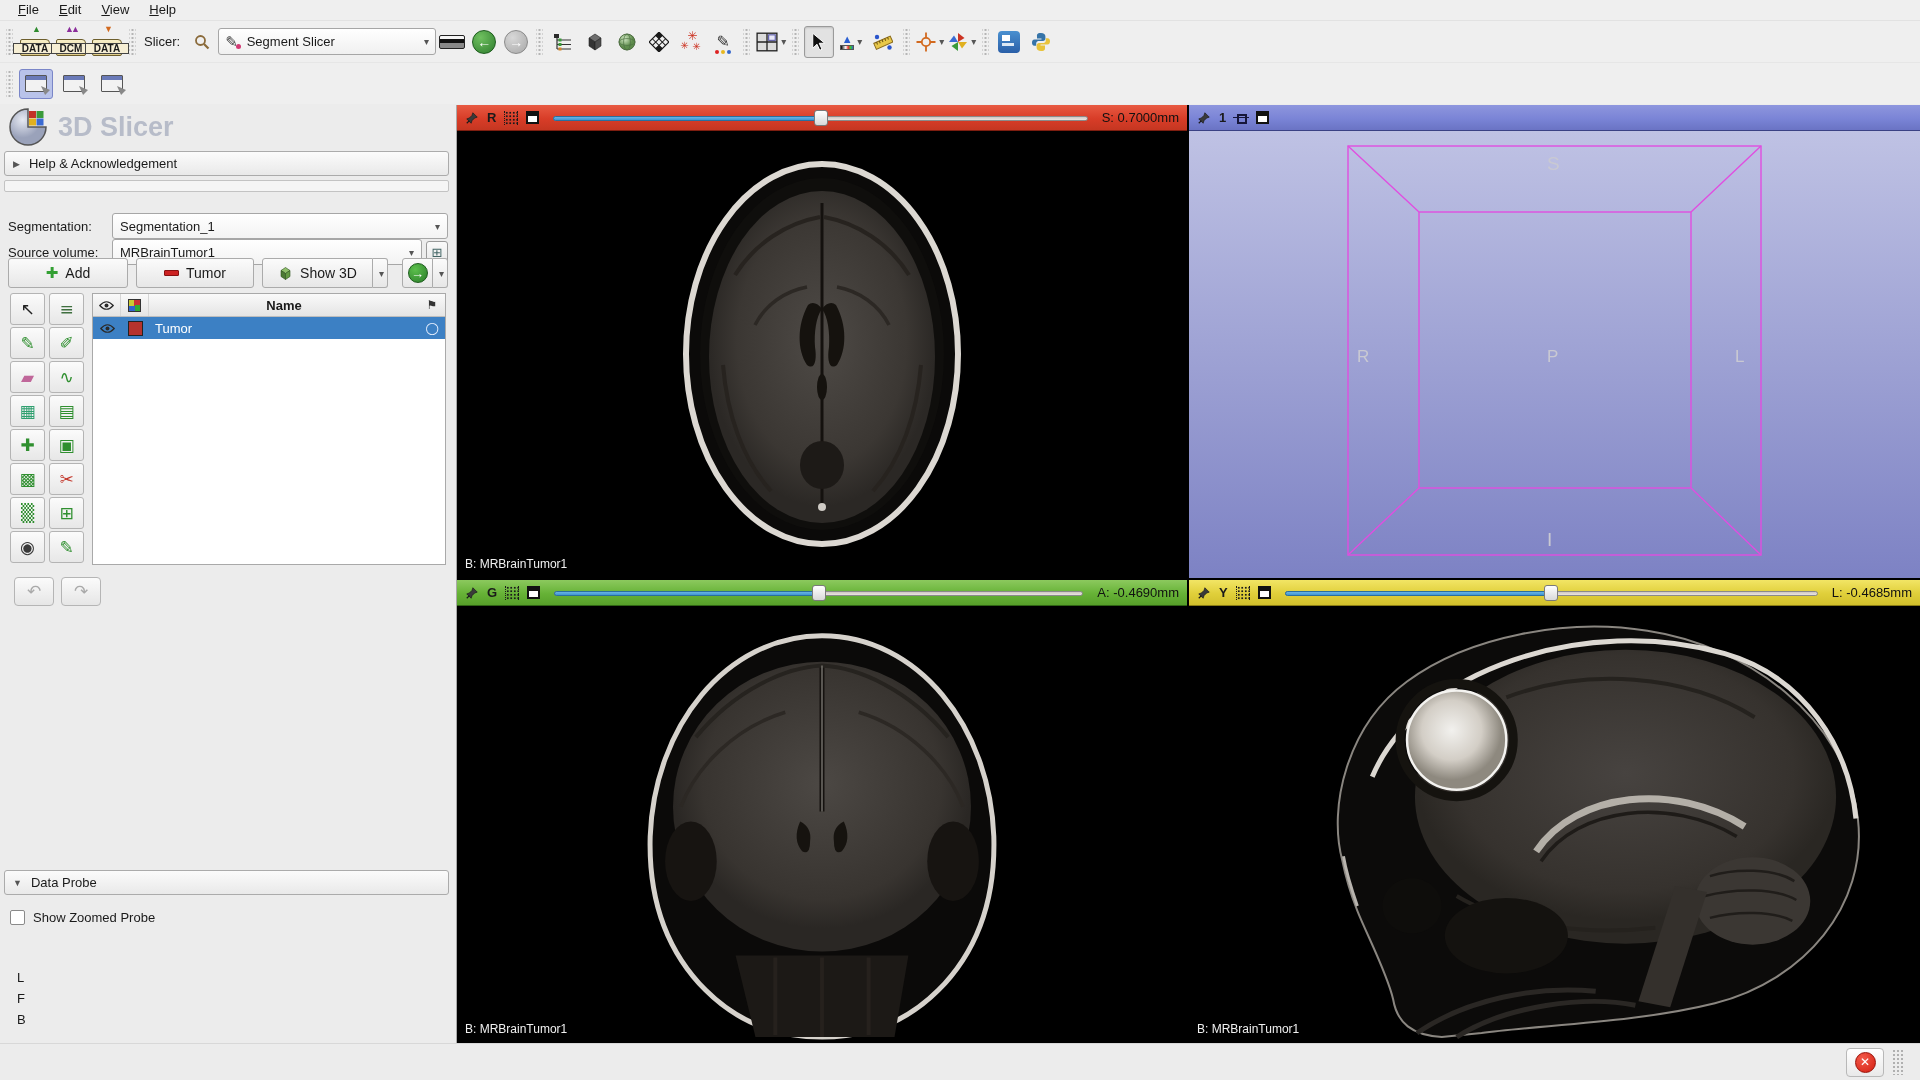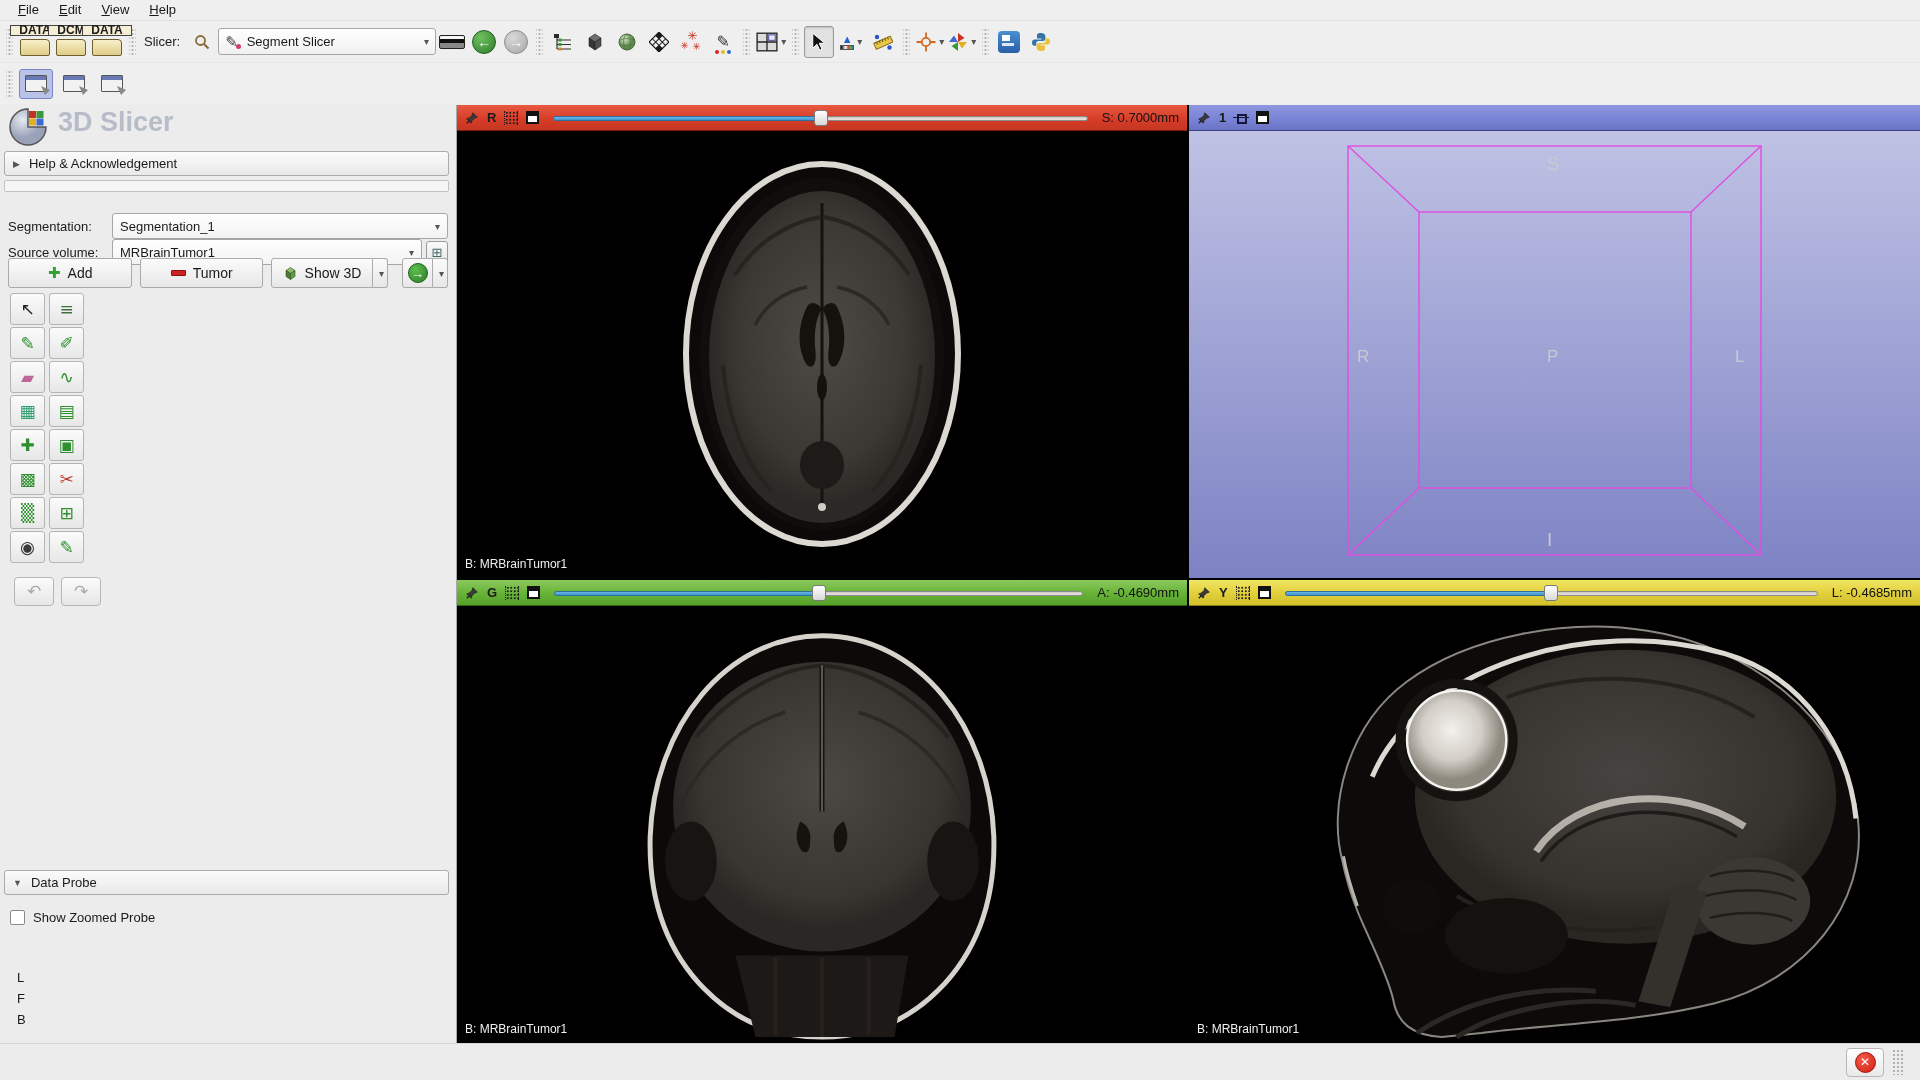--- a/index.html
+++ b/index.html
@@ -12,21 +12,21 @@
   
   .toolbar{height:42px;background:#efefef;display:flex;align-items:center;padding-left:2px;border-bottom:1px solid #e6e6e6}
   .toolbar2{height:41px;background:#efefef;display:flex;align-items:center;padding-left:2px}
   .grip{width:7px;height:28px;margin:0 4px;background-image:radial-gradient(#b5b5b5 1px,transparent 1.3px);background-size:4px 4px;background-position:center}
   .tb-btn{min-width:30px;height:32px;display:flex;align-items:center;justify-content:center;position:relative;border:1px solid transparent;border-radius:3px;margin:0 1px}
   .tb-btn.pressed{background:#e2e2e2;border-color:#9a9a9a;box-shadow:inset 0 1px 2px rgba(0,0,0,.15)}
   .caret{font-size:10px;color:#555;margin-left:3px}
   .file-btn{position:relative;width:32px;height:34px;margin:0 2px}
   .file-arrow{position:absolute;top:-1px;left:50%;transform:translateX(-50%);font-size:9px;font-weight:bold;letter-spacing:-3px;line-height:10px;white-space:nowrap}
   .file-body{position:absolute;bottom:3px;left:1px;right:1px;height:17px;background:linear-gradient(#f8efc9,#e0cd8a);border:1px solid #6d5e2c;border-radius:2px 4px 2px 2px;display:flex;align-items:end;justify-content:center}
-  .file-label{font-size:12px;font-weight:bold;color:#1a1a1a;background:#f6eed4;border:1px solid #444;padding:0 8px;line-height:9px;margin-bottom:19px}
+  .file-label{font-size:10px;font-weight:bold;color:#1a1a1a;background:#f6eed4;border:1px solid #444;padding:0 8px;line-height:9px;margin-bottom:1px}
   .modules-label{margin:0 6px 0 4px}
   .module-combo{width:218px;height:27px;background:linear-gradient(#ffffff,#f0f0f0);border:1px solid #a6a6a6;border-radius:3px;display:flex;align-items:center;padding:0 6px;gap:6px}
   .module-combo .label{flex:1}
   .pen-glyph{color:#444;font-size:15px}
   .pen-dot{width:5px;height:5px;border-radius:50%;background:#d23a74;margin-left:-8px;margin-top:10px}
   .hist-icon{width:26px;height:14px;border:1px solid #222;border-radius:2px;background:linear-gradient(#f5f5f5 0%,#f5f5f5 25%,#111 25%,#111 60%,#888 60%)}
   .nav-circle{width:24px;height:24px;border-radius:50%;display:flex;align-items:center;justify-content:center;color:#fff;font-weight:bold;font-size:14px}
   .nav-back{background:radial-gradient(circle at 35% 30%,#6fc05f,#2e7d2e);border:1px solid #1d5c1d}
   .nav-fwd{background:radial-gradient(circle at 35% 30%,#d8d8d8,#a8a8a8);border:1px solid #8a8a8a}
   .i20{width:20px;height:20px}
@@ -40,38 +40,38 @@
   .ext-icon::after{content:"";position:absolute;left:4px;top:12px;width:12px;height:3px;background:#dce8f5}
   .win-icon{width:22px;height:17px;border:1px solid #555;background:#f2f2f2;position:relative;border-radius:1px}
   .win-icon::before{content:"";position:absolute;left:0;top:0;right:0;height:4px;background:#6a7ab8}
   .win-icon::after{content:"";position:absolute;right:-4px;bottom:-4px;width:9px;height:9px;background:#888;clip-path:polygon(0 0,100% 45%,45% 100%)}
   .tb2-btn{width:34px;height:30px;display:flex;align-items:center;justify-content:center;border:1px solid transparent;border-radius:3px;margin:0 2px}
   .tb2-btn.pressed{background:#b9c3ea;border-color:#7a86c8}
   
   .main{position:absolute;top:105px;bottom:37px;left:0;right:0;display:flex}
   .left-panel{width:457px;background:#ececec;border-right:1px solid #a9a9a9;position:relative}
   
-  .logo-row{position:absolute;top:2px;left:8px;display:flex;align-items:flex-start;gap:10px}
+  .logo-row{position:absolute;top:2px;left:8px;display:flex;align-items:center;gap:10px}
   .app-title{font-size:27px;font-weight:bold;color:#b7bcc9}
   
   .coll-bar{position:absolute;left:4px;right:7px;height:25px;border:1px solid #ababab;border-radius:3px;background:linear-gradient(#fbfbfb,#e9e9e9);display:flex;align-items:center;padding:0 8px;gap:9px}
   .coll-arrow{font-size:9px;color:#555}
   .collapsed-strip{position:absolute;top:75px;left:4px;right:7px;height:12px;border:1px solid #c3c3c3;border-radius:2px;background:#f5f5f5}
   
   .form-row{position:absolute;left:8px;right:8px;height:26px;display:flex;align-items:center}
   .form-row .lbl{width:104px}
   .combo{flex:1;height:26px;background:linear-gradient(#ffffff,#f3f3f3);border:1px solid #a6a6a6;border-radius:3px;display:flex;align-items:center;padding:0 7px}
   .combo .val{flex:1}
   .mini-btn{width:22px;height:22px;margin-left:4px;border:1px solid #9a9a9a;border-radius:3px;background:linear-gradient(#fafafa,#e8e8e8);display:flex;align-items:center;justify-content:center;color:#466;font-size:13px}
   
   .btn-row{position:absolute;top:153px;left:8px;right:8px;display:flex;gap:8px}
   .pbtn{height:30px;border:1px solid #ababab;border-radius:3px;background:linear-gradient(#fbfbfb,#e7e7e7);display:flex;align-items:center;justify-content:center;gap:7px;font-size:14px}
   .btn-add{width:126px}
   .btn-remove{width:124px}
-  .btn-show3d{width:102px;border-radius:3px 0 0 3px}
+  .btn-show3d{width:111px;border-radius:3px 0 0 3px}
   .drop-seg{width:15px;height:30px;border:1px solid #ababab;border-left:none;border-radius:0 3px 3px 0;background:linear-gradient(#fbfbfb,#e7e7e7);display:flex;align-items:center;justify-content:center}
   .plus-glyph{color:#33a033;font-weight:bold;font-size:15px}
   .remove-bar{width:15px;height:6px;background:#cc2222;border:1px solid #881111;border-radius:1px}
   .cube3d{width:15px;height:15px}
   .apply-btn{width:31px;height:30px;border:1px solid #ababab;border-radius:3px 0 0 3px;background:linear-gradient(#fbfbfb,#e7e7e7);display:flex;align-items:center;justify-content:center;margin-left:6px}
   .apply-circle{width:20px;height:20px;border-radius:50%;background:radial-gradient(circle at 35% 30%,#5cc04c,#2a7d2a);border:1px solid #1d5c1d;color:#fff;font-weight:bold;font-size:13px;display:flex;align-items:center;justify-content:center}
   
   .effects-grid{position:absolute;top:188px;left:10px;width:76px;display:grid;grid-template-columns:35px 35px;gap:2px 4px}
   .effect-btn{width:35px;height:32px;border:1px solid #b4b4b4;border-radius:3px;background:linear-gradient(#fbfbfb,#e7e7e7);display:flex;align-items:center;justify-content:center;padding:0}
   .effect-glyph{font-size:17px;line-height:17px;font-family:"DejaVu Sans",sans-serif}
@@ -499,20 +499,49 @@
 
         <button class="effect-btn">
           <span class="effect-glyph" style="color: rgb(58, 58, 58);">◉</span>
         </button>
 
         <button class="effect-btn">
           <span class="effect-glyph" style="color: rgb(47, 143, 47);">✎</span>
         </button>
       </div>
 
+    <div class="seg-table">
+      <div class="seg-header">
+        <span class="col-eye">
+            <svg class="i14">
+              <use href="#sym-eye"></use>
+            </svg>
+          </span>
+        <span class="col-color">
+            <span class="colorgrid-icon"></span>
+          </span>
+        <span class="col-name">Name</span>
+        <span class="col-flag">⚑</span>
+      </div>
+      <div>
+
+          <div class="seg-row">
+            <span class="col-eye" style="border:none">
+              <svg class="i14">
+                <use href="#sym-eye"></use>
+              </svg>
+            </span>
+            <span class="col-color" style="border:none">
+              <span class="seg-color" style="background: rgb(181, 51, 45);"></span>
+            </span>
+            <span class="seg-name">Tumor</span>
+            <span class="seg-status">◯</span>
+          </div>
+        </div>
+    </div>
 
     <div class="undo-row">
       <div class="uhbtn">
           <span>↶</span>
         </div>
       <div class="uhbtn">
           <span>↷</span>
         </div>
     </div>
 

